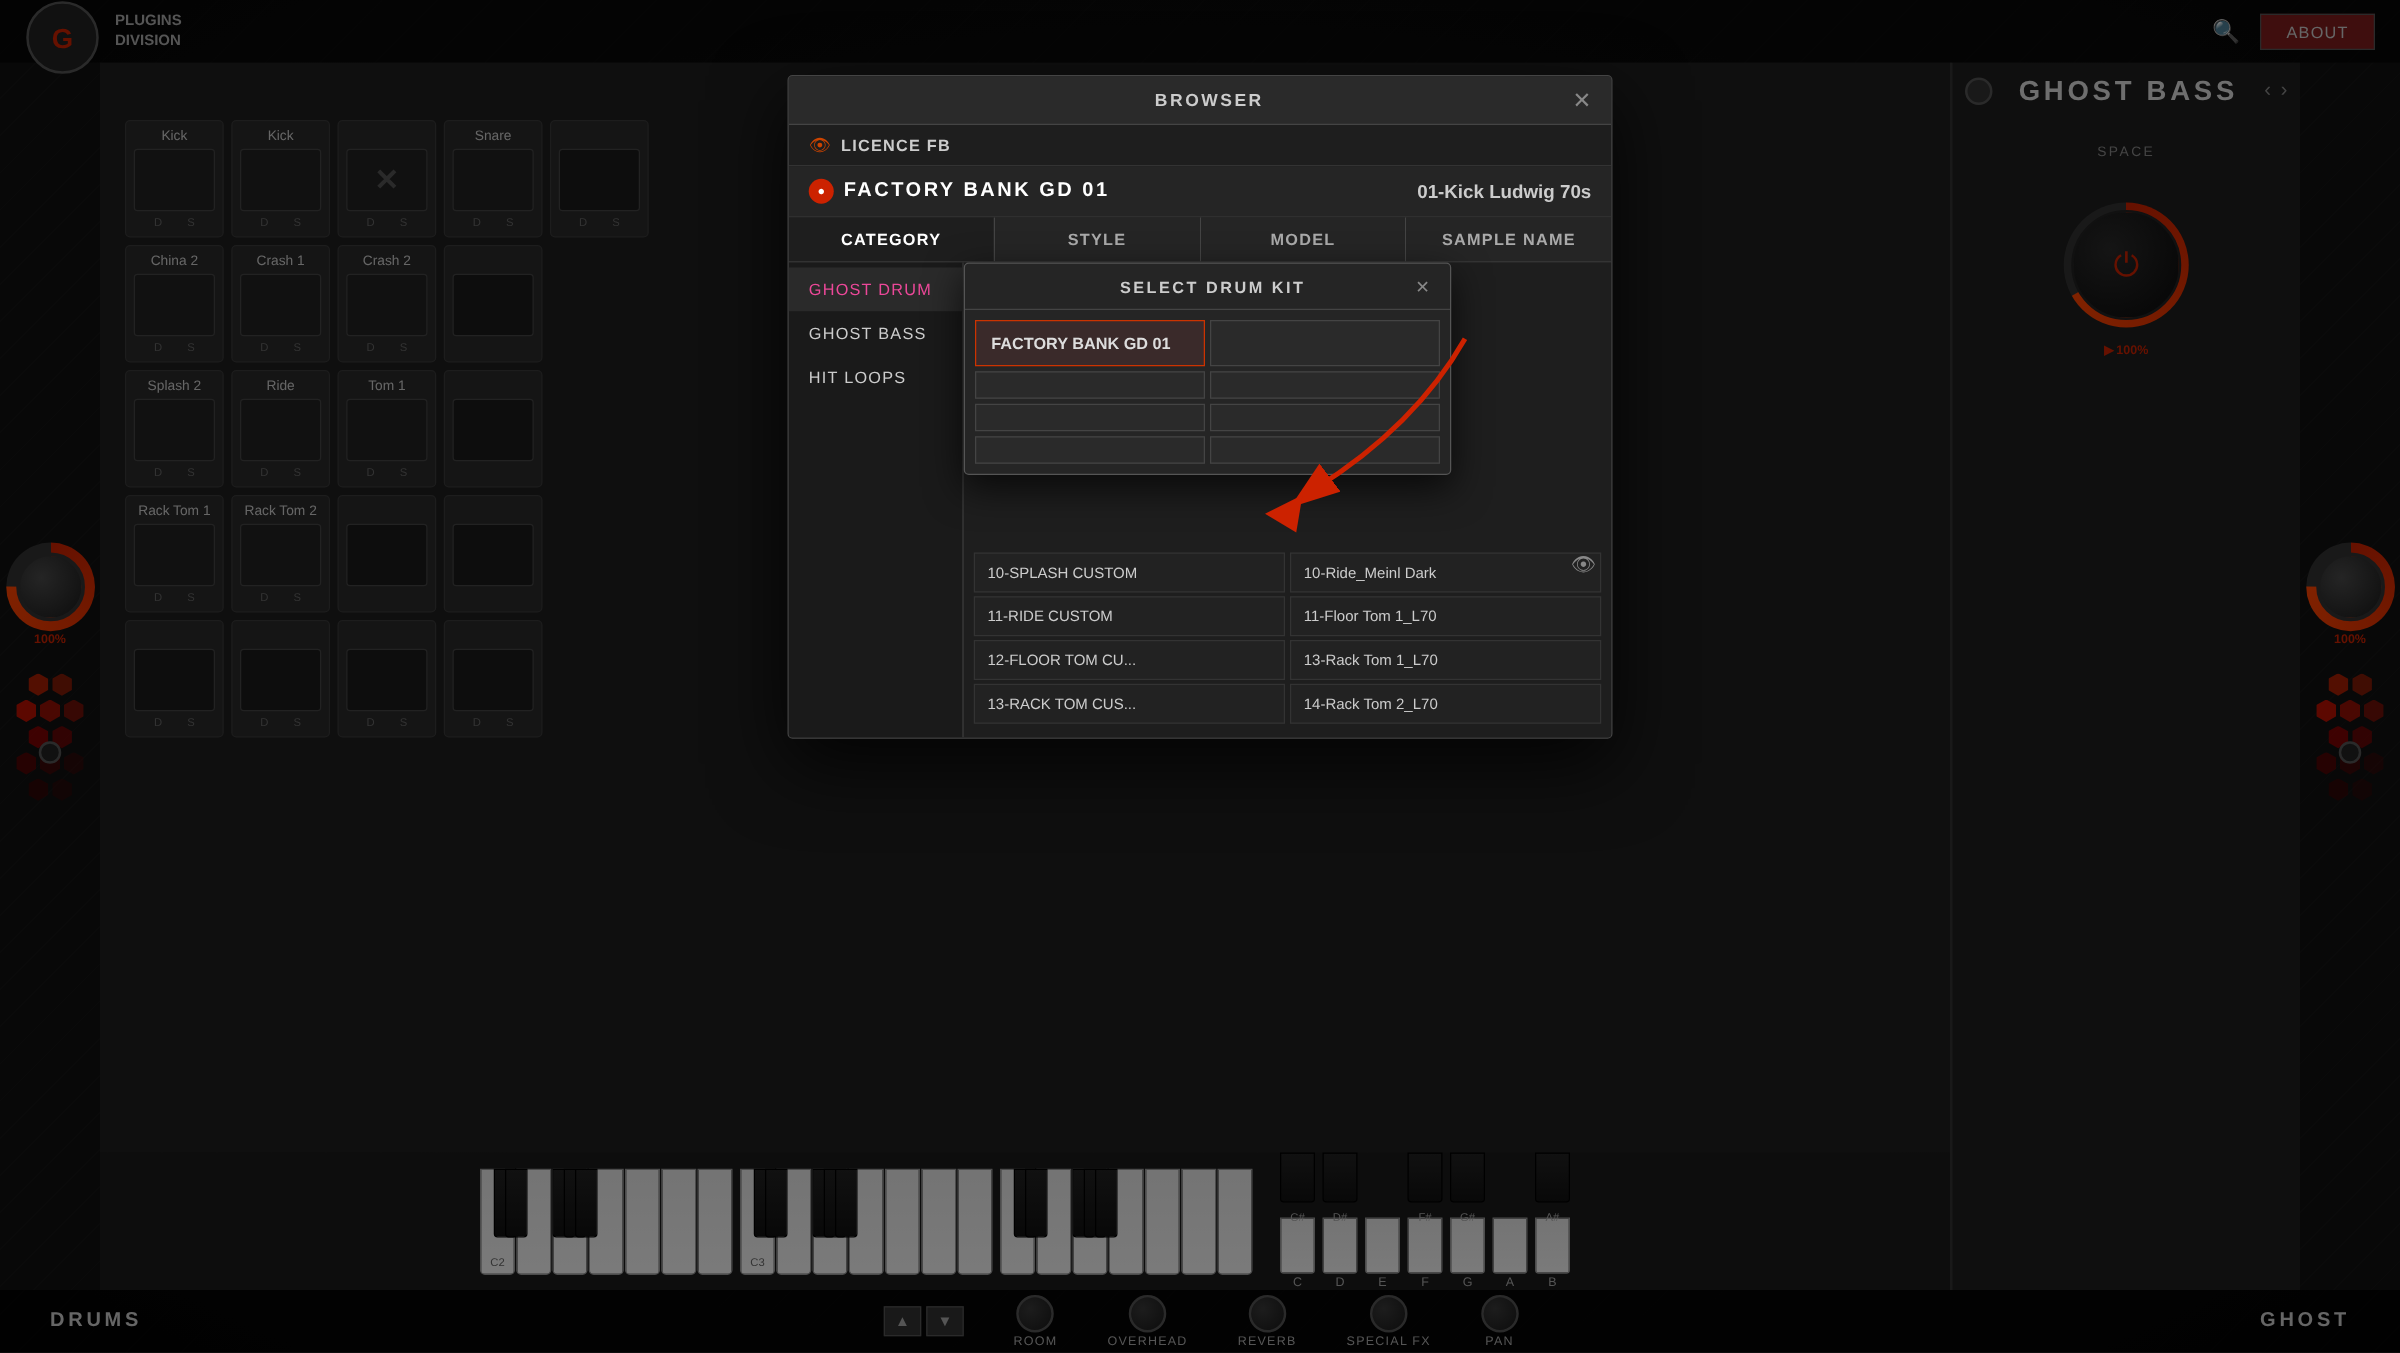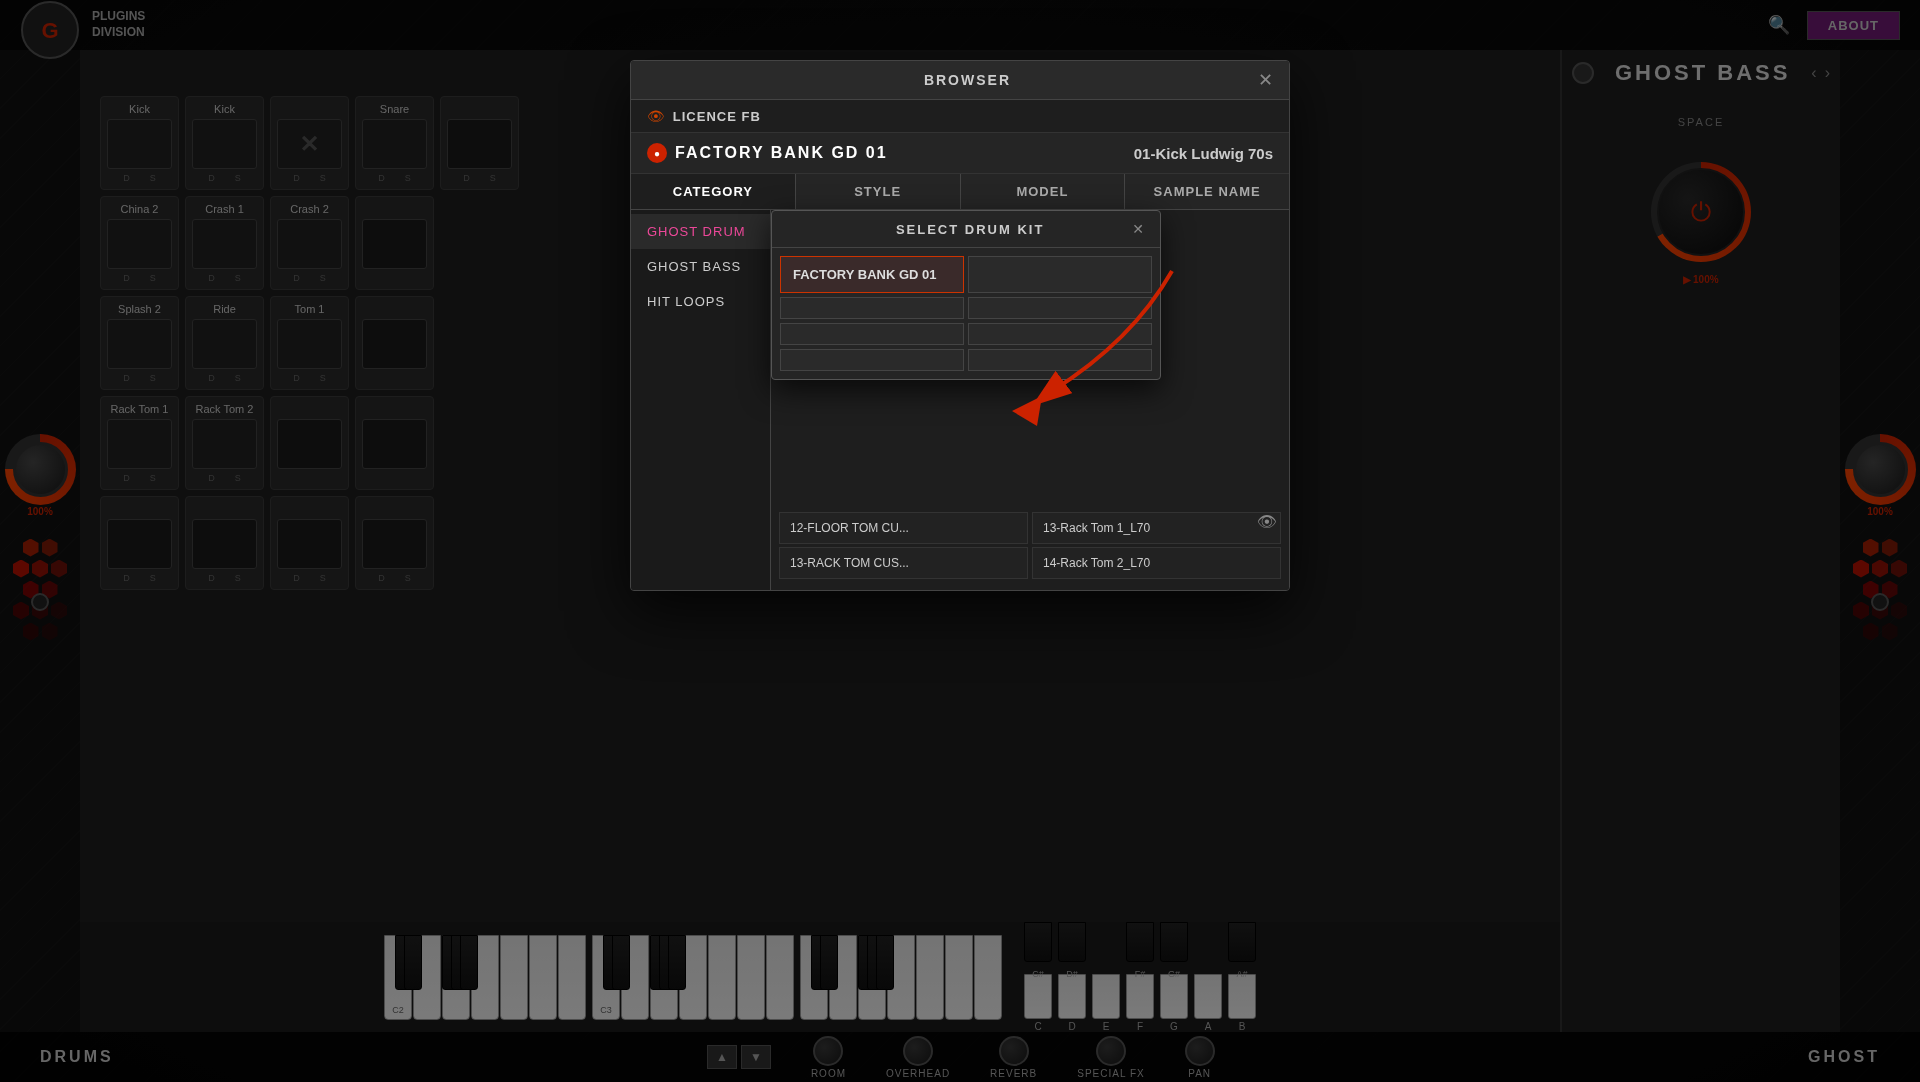--- a/index.html
+++ b/index.html
@@ -78,26 +78,26 @@
       gap: 16px;
     }
 
     .search-icon {
       color: #888;
       font-size: 18px;
       cursor: pointer;
     }
 
     .about-btn {
-      background: #701a75;
+      background: #7f1d1d;
       border: 1px solid #555;
       color: #ccc;
       padding: 6px 20px;
       font-size: 13px;
-      font-weight: bold;
+      font-weight: normal;
       cursor: pointer;
       letter-spacing: 1px;
     }
 
     
     .main-content {
       position: absolute;
       top: 50px;
       left: 0; right: 0;
       bottom: 50px;
@@ -1158,20 +1158,28 @@
               </defs>
               <path d="M 200 10 Q 160 80 80 130 L 60 145" stroke="#cc2200" stroke-width="4" fill="none" marker-end="url(#arrowhead)"></path>
 
               <polygon points="40,150 70,135 65,165" fill="#cc2200"></polygon>
             </svg>
           </div>
         </div>
 
         <div style="position:absolute;bottom:0;left:0;right:0;padding:8px">
           <div style="display:grid;grid-template-columns:1fr 1fr;gap:4px;margin-bottom:3px">
+            <div class="content-cell">10-SPLASH CUSTOM</div>
+            <div class="content-cell">10-Ride_Meinl Dark</div>
+          </div>
+          <div style="display:grid;grid-template-columns:1fr 1fr;gap:4px;margin-bottom:3px">
+            <div class="content-cell">11-RIDE CUSTOM</div>
+            <div class="content-cell">11-Floor Tom 1_L70</div>
+          </div>
+          <div style="display:grid;grid-template-columns:1fr 1fr;gap:4px;margin-bottom:3px">
             <div class="content-cell">12-FLOOR TOM CU...</div>
             <div class="content-cell">13-Rack Tom 1_L70</div>
           </div>
           <div style="display:grid;grid-template-columns:1fr 1fr;gap:4px;margin-bottom:3px">
             <div class="content-cell">13-RACK TOM CUS...</div>
             <div class="content-cell">14-Rack Tom 2_L70</div>
           </div>
 
           <div style="position:absolute;top:8px;right:12px">
             <span style="color:#888;font-size:16px">👁</span>

